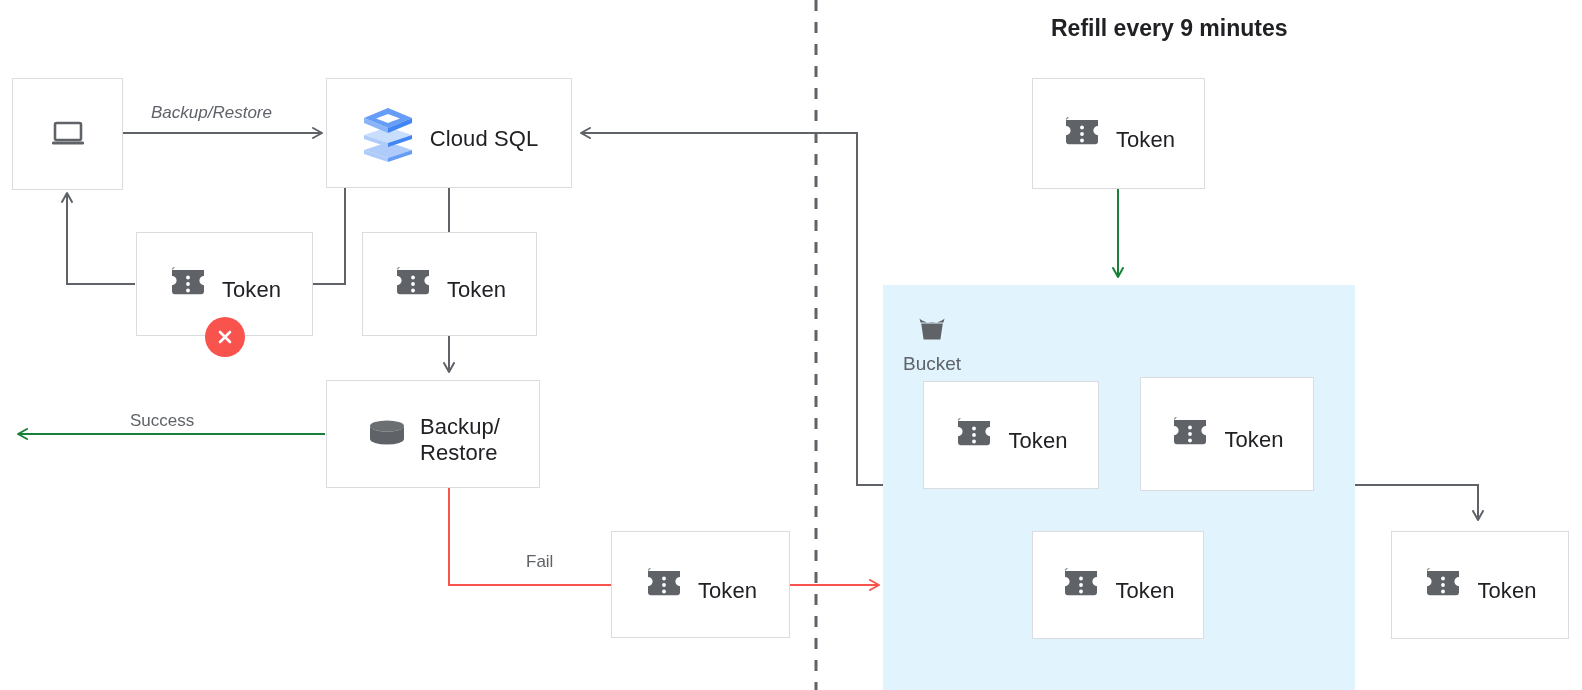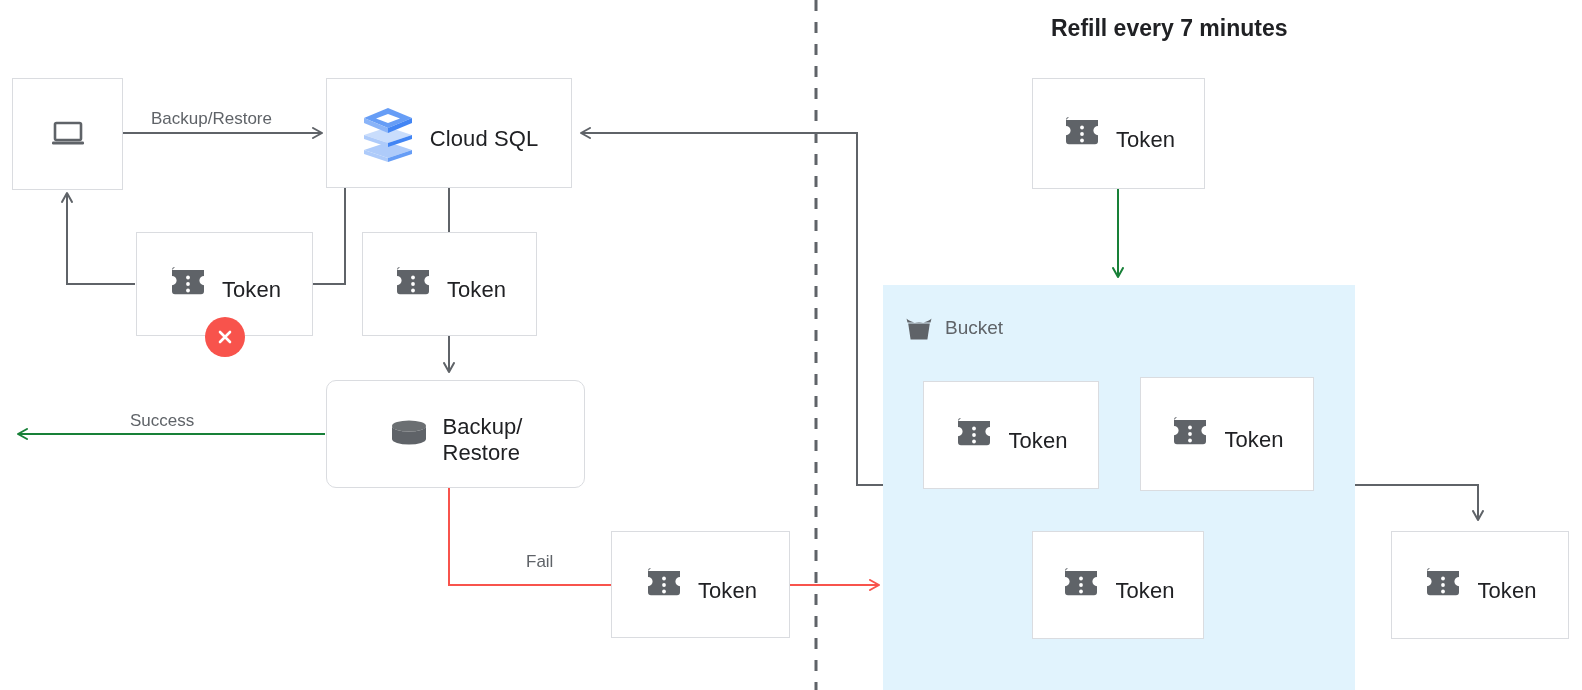--- a/index.html
+++ b/index.html
@@ -127,25 +127,25 @@
 
     <path d="M790,585 L879,585" fill="none" stroke="#F8534C" stroke-width="2" marker-end="url(#ah-red)"></path>
 
     <path d="M883,485 L857,485 L857,133 L581,133" fill="none" stroke="#5f6368" stroke-width="2" marker-end="url(#ah-grey)"></path>
 
     <path d="M1118,189 L1118,277" fill="none" stroke="#188038" stroke-width="2" marker-end="url(#ah-green)"></path>
 
     <path d="M1355,485 L1478,485 L1478,520" fill="none" stroke="#5f6368" stroke-width="2" marker-end="url(#ah-grey)"></path>
   </svg>
 
-  <div class="headline" style="left:1051px;top:15px;">Refill every 7 minutes</div>
+  <div class="headline" style="left:1051px;top:15px;">Refill every 9 minutes</div>
 
   <div id="bucket-panel" style="left:883px;top:285px;width:472px;height:405px;"></div>
 
-  <div class="bucket-title" style="left:903px;top:313px;">
+  <div class="bucket-title" style="left:903px;top:313px;flex-direction:column;">
     <span>
       <svg class="bucketicon" width="32" height="30" viewBox="0 0 32 30">
         <path d="M3.5,5.5 C3.5,5.5 8,10 16,10 C24,10 28.5,5.5 28.5,5.5
                  L27.5,9.5 L4.5,9.5 Z" fill="#5f6368"></path>
         <path d="M5.2,10.5 L26.8,10.5 L24.4,26.5 L7.6,26.5 Z" fill="#5f6368"></path>
       </svg>
     </span>
     <span>Bucket</span>
   </div>
 
@@ -204,21 +204,21 @@
         <path d="M4,3 h32 a0,0 0 0 1 0,0 v6 a4.6,4.6 0 0 0 0,9.2 v6 a3,3 0 0 1 -3,3
                  h-26 a3,3 0 0 1 -3,-3 v-6 a4.6,4.6 0 0 0 0,-9.2 v-6 a3,3 0 0 1 3,-3 z" fill="#5f6368"></path>
         <circle cx="20" cy="10.5" r="1.9" fill="#ffffff"></circle>
         <circle cx="20" cy="17" r="1.9" fill="#ffffff"></circle>
         <circle cx="20" cy="23.5" r="1.9" fill="#ffffff"></circle>
       </svg>
     </span>
     <span class="node-label">Token</span>
   </div>
 
-  <div class="node" style="left:326px;top:380px;width:259px;height:108px;gap:12px;border-radius:10px;">
+  <div class="node" style="left:326px;top:380px;width:214px;height:108px;gap:12px;">
     <span>
       <svg class="cyl" width="42" height="34" viewBox="0 0 42 34">
         <ellipse cx="21" cy="9" rx="17" ry="5.6" fill="#6b6f72"></ellipse>
         <path d="M4,9 v13 a17,5.6 0 0 0 34,0 v-13 a17,5.6 0 0 1 -34,0 z" fill="#5f6368"></path>
       </svg>
     </span>
     <span class="node-label two-line">Backup/
 Restore</span>
   </div>
 
@@ -293,20 +293,20 @@
         <path d="M4,3 h32 a0,0 0 0 1 0,0 v6 a4.6,4.6 0 0 0 0,9.2 v6 a3,3 0 0 1 -3,3
                  h-26 a3,3 0 0 1 -3,-3 v-6 a4.6,4.6 0 0 0 0,-9.2 v-6 a3,3 0 0 1 3,-3 z" fill="#5f6368"></path>
         <circle cx="20" cy="10.5" r="1.9" fill="#ffffff"></circle>
         <circle cx="20" cy="17" r="1.9" fill="#ffffff"></circle>
         <circle cx="20" cy="23.5" r="1.9" fill="#ffffff"></circle>
       </svg>
     </span>
     <span class="node-label">Token</span>
   </div>
 
-  <div class="edge-label" style="left:151px;top:108px;">Backup/Restore</div>
+  <div class="edge-label" style="left:151px;top:102px;font-style:italic;">Backup/Restore</div>
 
   <div class="edge-label" style="left:130px;top:402px;margin-top:8px;">Success</div>
 
   <div class="edge-label" style="left:526px;top:551px;">Fail</div>
 
 
 </div>
 
 </body></html>

